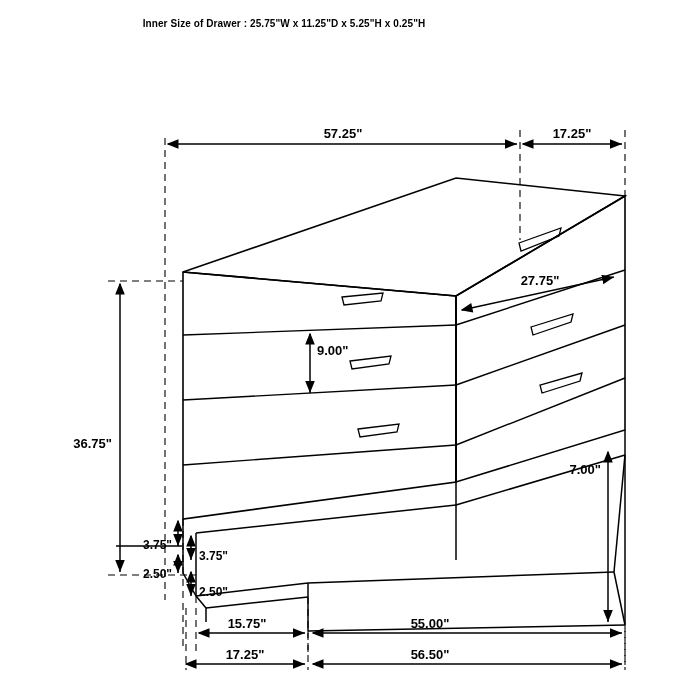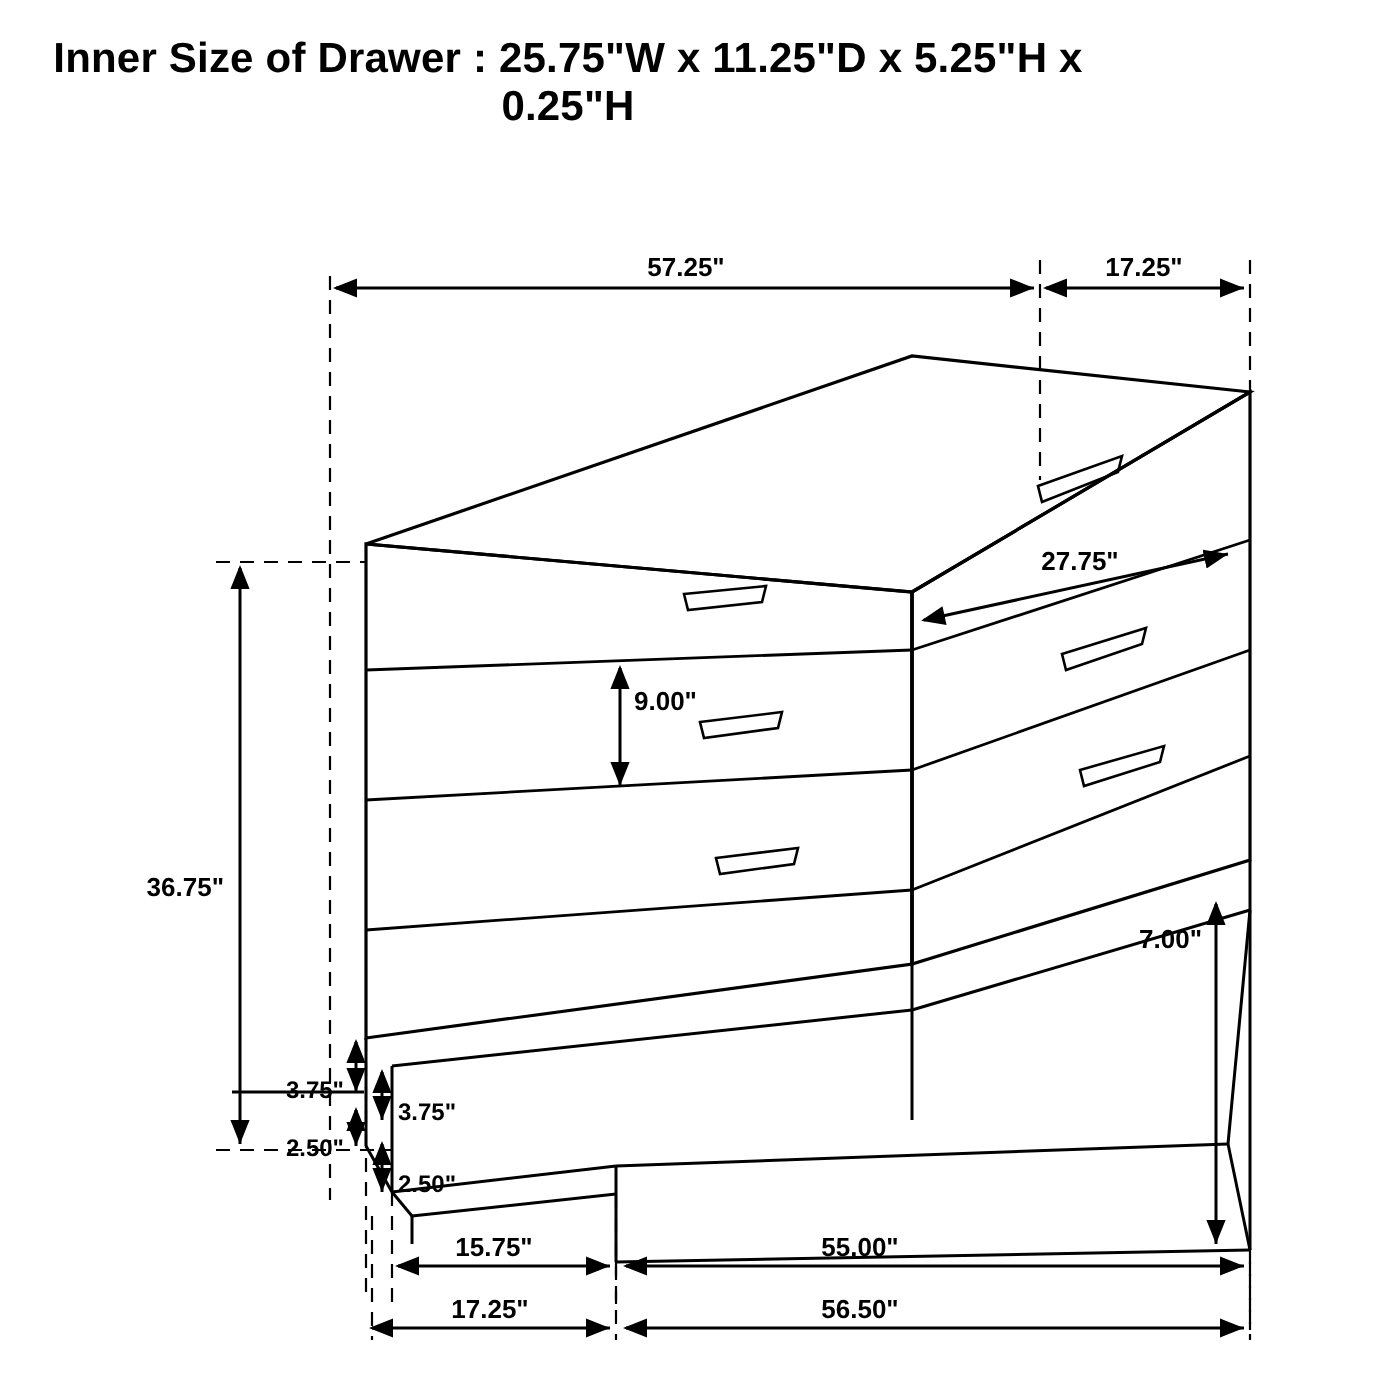--- a/index.html
+++ b/index.html
@@ -8,21 +8,21 @@
     background:#ffffff;
     font-family:"Liberation Sans", sans-serif;
     color:#000;
     overflow:hidden;
     position:relative;
   }
   #title{
     position:absolute;
     top:18px;left:0;width:568px;
     text-align:center;
-    font-size:21px;
+    font-size:10px;
     font-weight:bold;
     letter-spacing:0.1px;
   }
   #stage{
     position:absolute;
     top:0;left:0;
     width:700px;height:700px;
   }
   svg{display:block;}
   .dimlabel{

